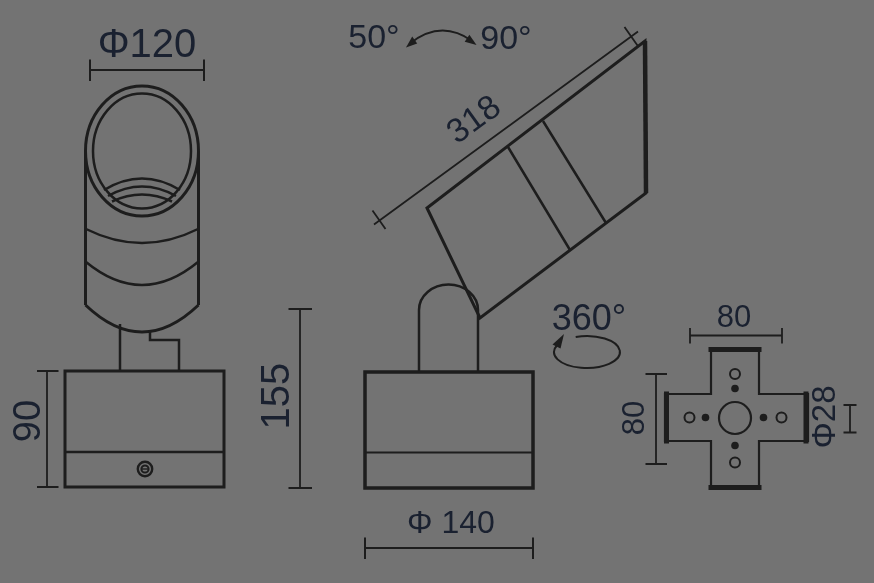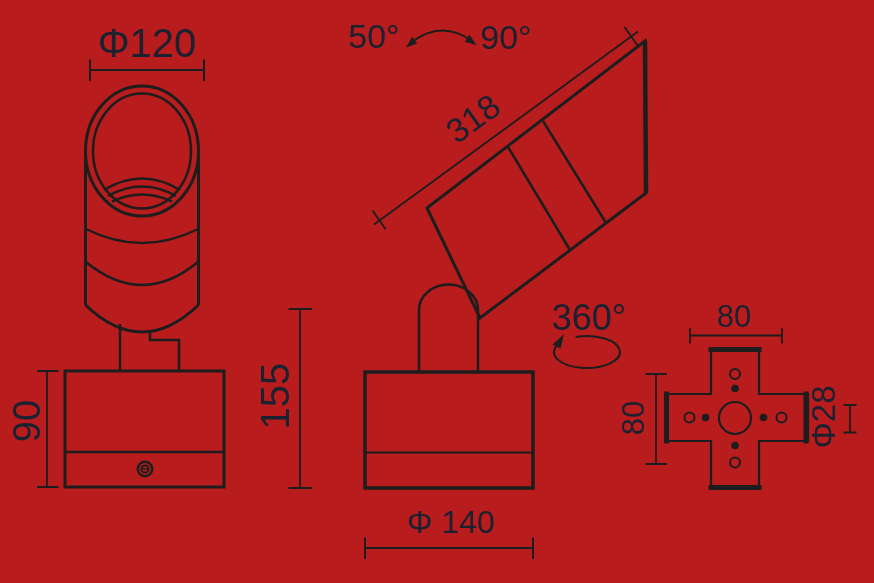--- a/index.html
+++ b/index.html
@@ -1,16 +1,16 @@
 <!DOCTYPE html>
 <html><head>
 <meta charset="utf-8">
 <style>
   html,body{margin:0;padding:0;background:#ffffff;}
-  #canvas{position:relative;width:874px;height:583px;background:#b91c1c;overflow:hidden;}
+  #canvas{position:relative;width:874px;height:583px;background:#737373;overflow:hidden;}
   svg{display:block;}
   text{font-family:"Liberation Sans","DejaVu Sans",sans-serif;fill:#1a2130;}
   .s-line{stroke:#1d1d1d;fill:none;}
   .t-40{font-size:40px;}
   .t-38{font-size:38px;}
   .t-36{font-size:36px;}
   .t-34{font-size:34px;}
   .t-32{font-size:32px;}
   .t-31{font-size:31px;}
   .t-33{font-size:33px;}

